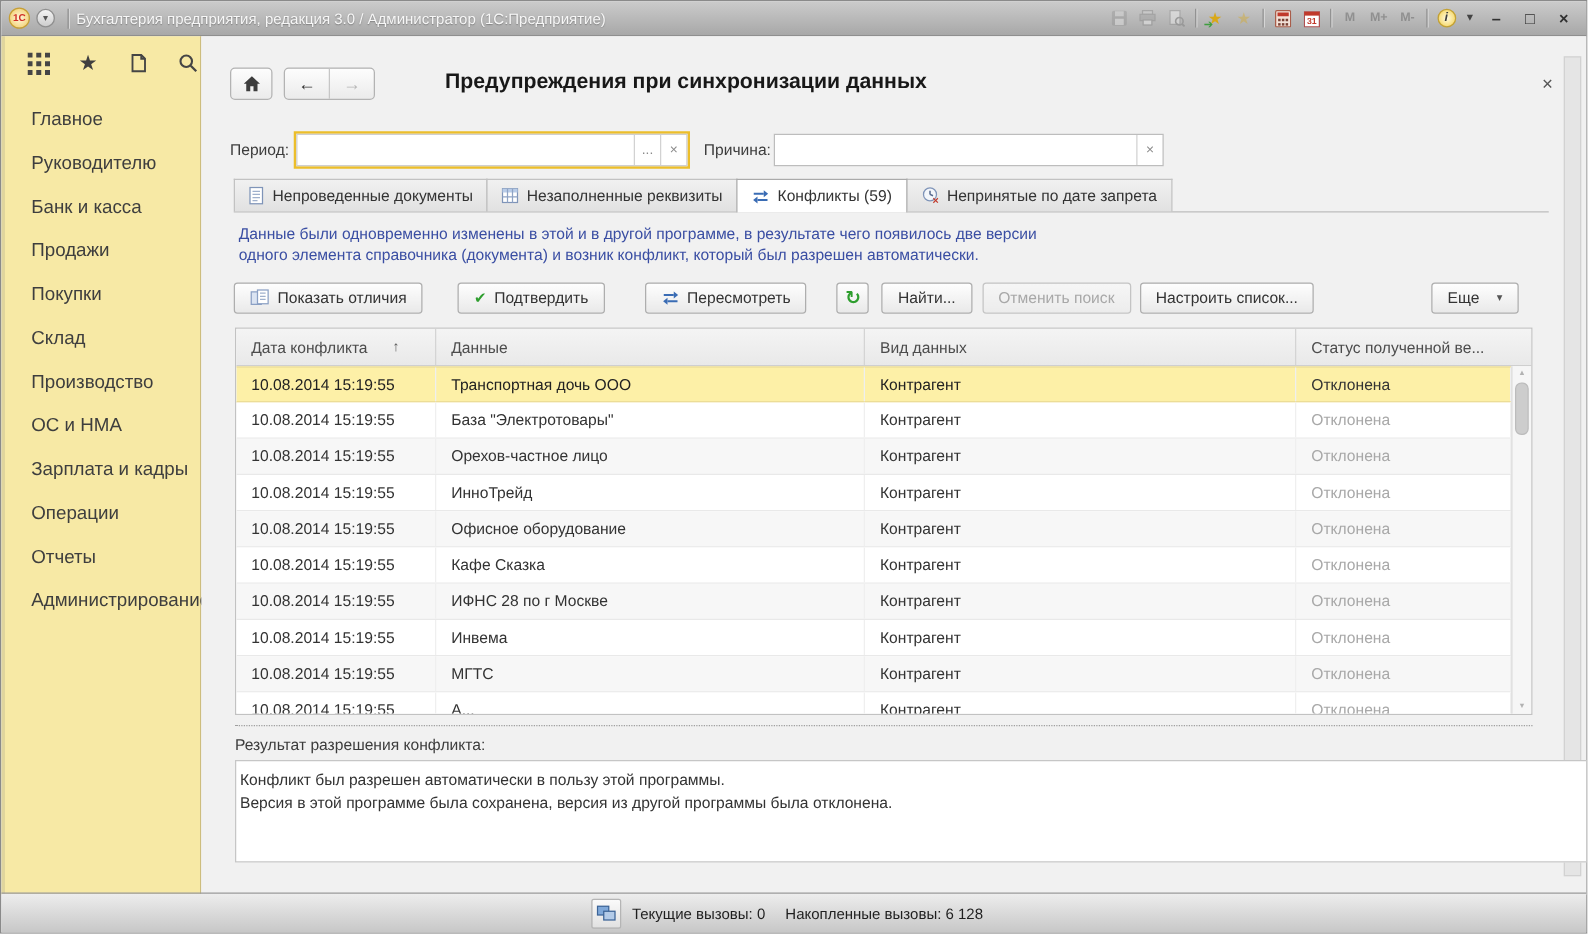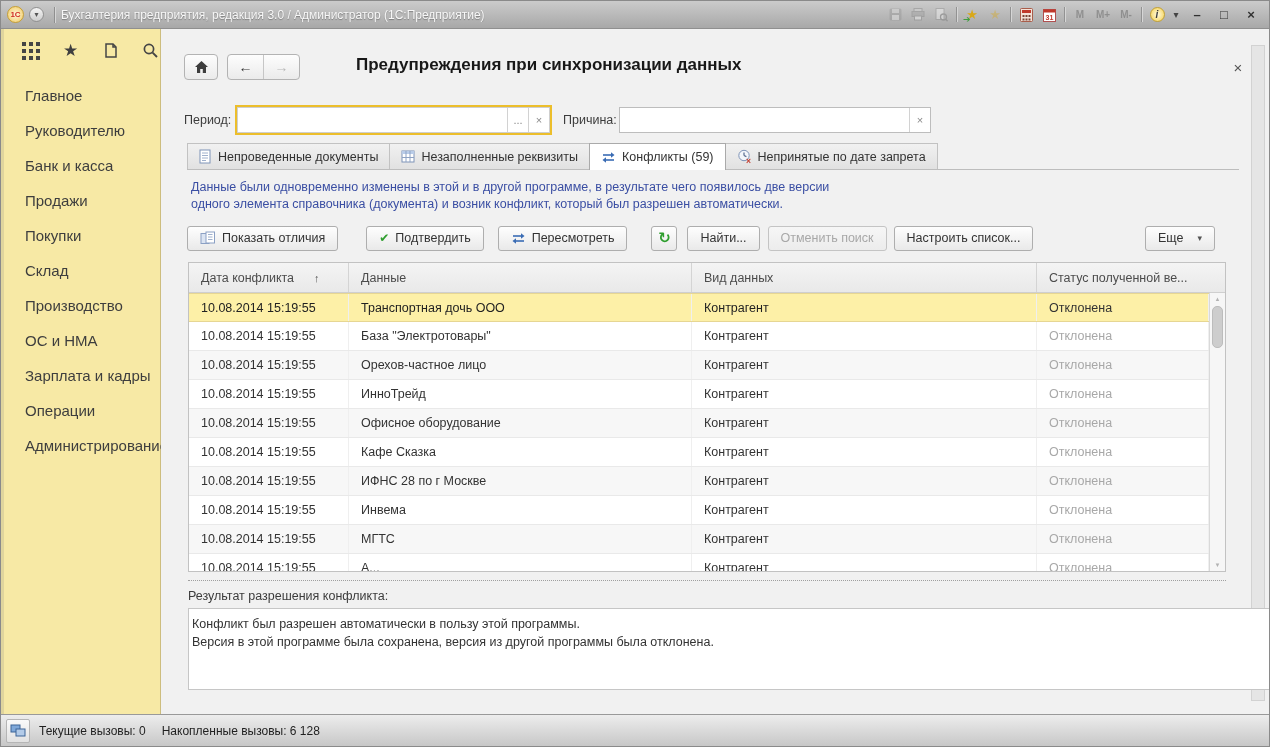--- a/index.html
+++ b/index.html
@@ -80,21 +80,21 @@
   .tab.active{background:#fff;height:27px;margin-bottom:-1px;border-color:#aaa;z-index:2;}
   
   .info{position:absolute;left:30px;top:150px;font-size:12.5px;color:#3a4ea3;line-height:17px;}
   
   .toolbar{position:absolute;left:26px;top:196px;width:1040px;height:26px;display:flex;align-items:center;}
   .btn{height:25px;display:inline-flex;align-items:center;gap:6px;padding:0 12px;
     background:linear-gradient(#fefefe,#e9e9e9);border:1px solid #aeaeae;border-radius:3px;
     font-size:12.5px;color:#333;cursor:pointer;white-space:nowrap;}
   .btn.disabled{color:#a8a8a8;background:linear-gradient(#f6f6f6,#ececec);border-color:#c4c4c4;cursor:default;}
   .btn.icononly{width:26px;padding:0;justify-content:center;}
-  .m28{margin-left:28px;} .m26{margin-left:14px;} .m24{margin-left:24px;}
+  .m28{margin-left:28px;} .m26{margin-left:32px;} .m24{margin-left:24px;}
   .m10{margin-left:10px;} .m8{margin-left:8px;} .m7{margin-left:7px;}
   .more{margin-left:auto;margin-right:12px;}
   .check{color:#2e9e2e;font-size:12px;font-weight:bold;}
   .refresh{color:#2e9e2e;font-size:15px;font-weight:bold;}
   .droparr{color:#555;font-size:9px;margin-left:8px;}
   
   .table{position:absolute;left:27px;top:233px;width:1038px;height:310px;background:#fff;
     border:1px solid #c2c2c2;overflow:hidden;}
   .thead{display:flex;height:30px;background:linear-gradient(#f4f4f4,#e9e9e9);
     border-bottom:1px solid #cfcfcf;font-size:12.5px;color:#4c4c4c;}
@@ -116,21 +116,21 @@
   .thumb{position:absolute;left:2px;right:2px;top:13px;height:42px;background:#cdcdcd;
     border:1px solid #bcbcbc;border-radius:5px;}
   
   .splitter{position:absolute;left:27px;top:551px;width:1038px;border-top:1px dotted #9f9f9f;}
   .result-label{position:absolute;left:27px;top:560px;font-size:12.5px;color:#3c3c3c;}
   .result-box{position:absolute;left:27px;top:579px;width:1180px;height:82px;background:#fff;
     border:1px solid #c6c6c6;padding:6px 3px;font-size:12.5px;color:#333;line-height:18px;}
   
   .statusbar{position:absolute;left:0;bottom:0;width:100%;height:32px;
     background:linear-gradient(#ededed,#c7c7c7);border-top:1px solid #999;
-    display:flex;align-items:center;padding-left:5px;font-size:12px;color:#1f1f1f;}
+    display:flex;align-items:center;padding-left:5px;font-size:12px;color:#1f1f1f;justify-content:center;}
   .sbtn{width:24px;height:24px;background:linear-gradient(#fafafa,#e1e1e1);border:1px solid #b5b5b5;
     border-radius:2px;display:flex;align-items:center;justify-content:center;margin-right:9px;cursor:pointer;}
   .sbtext{margin-right:16px;white-space:nowrap;}
 </style>
 </head>
 <body>
 
 <div class="window">
 
   <div class="titlebar">
@@ -269,20 +269,23 @@
         <div class="sb-item">
           <span>ОС и НМА</span>
         </div>
         <div class="sb-item">
           <span>Зарплата и кадры</span>
         </div>
         <div class="sb-item">
           <span>Операции</span>
         </div>
         <div class="sb-item">
+          <span>Отчеты</span>
+        </div>
+        <div class="sb-item">
           <span>Администрирование</span>
         </div>
     </div>
   </div>
 
   <div class="content">
     <div class="right-groove"></div>
 
     <div class="navrow">
       <div class="navbtn btn-home">

